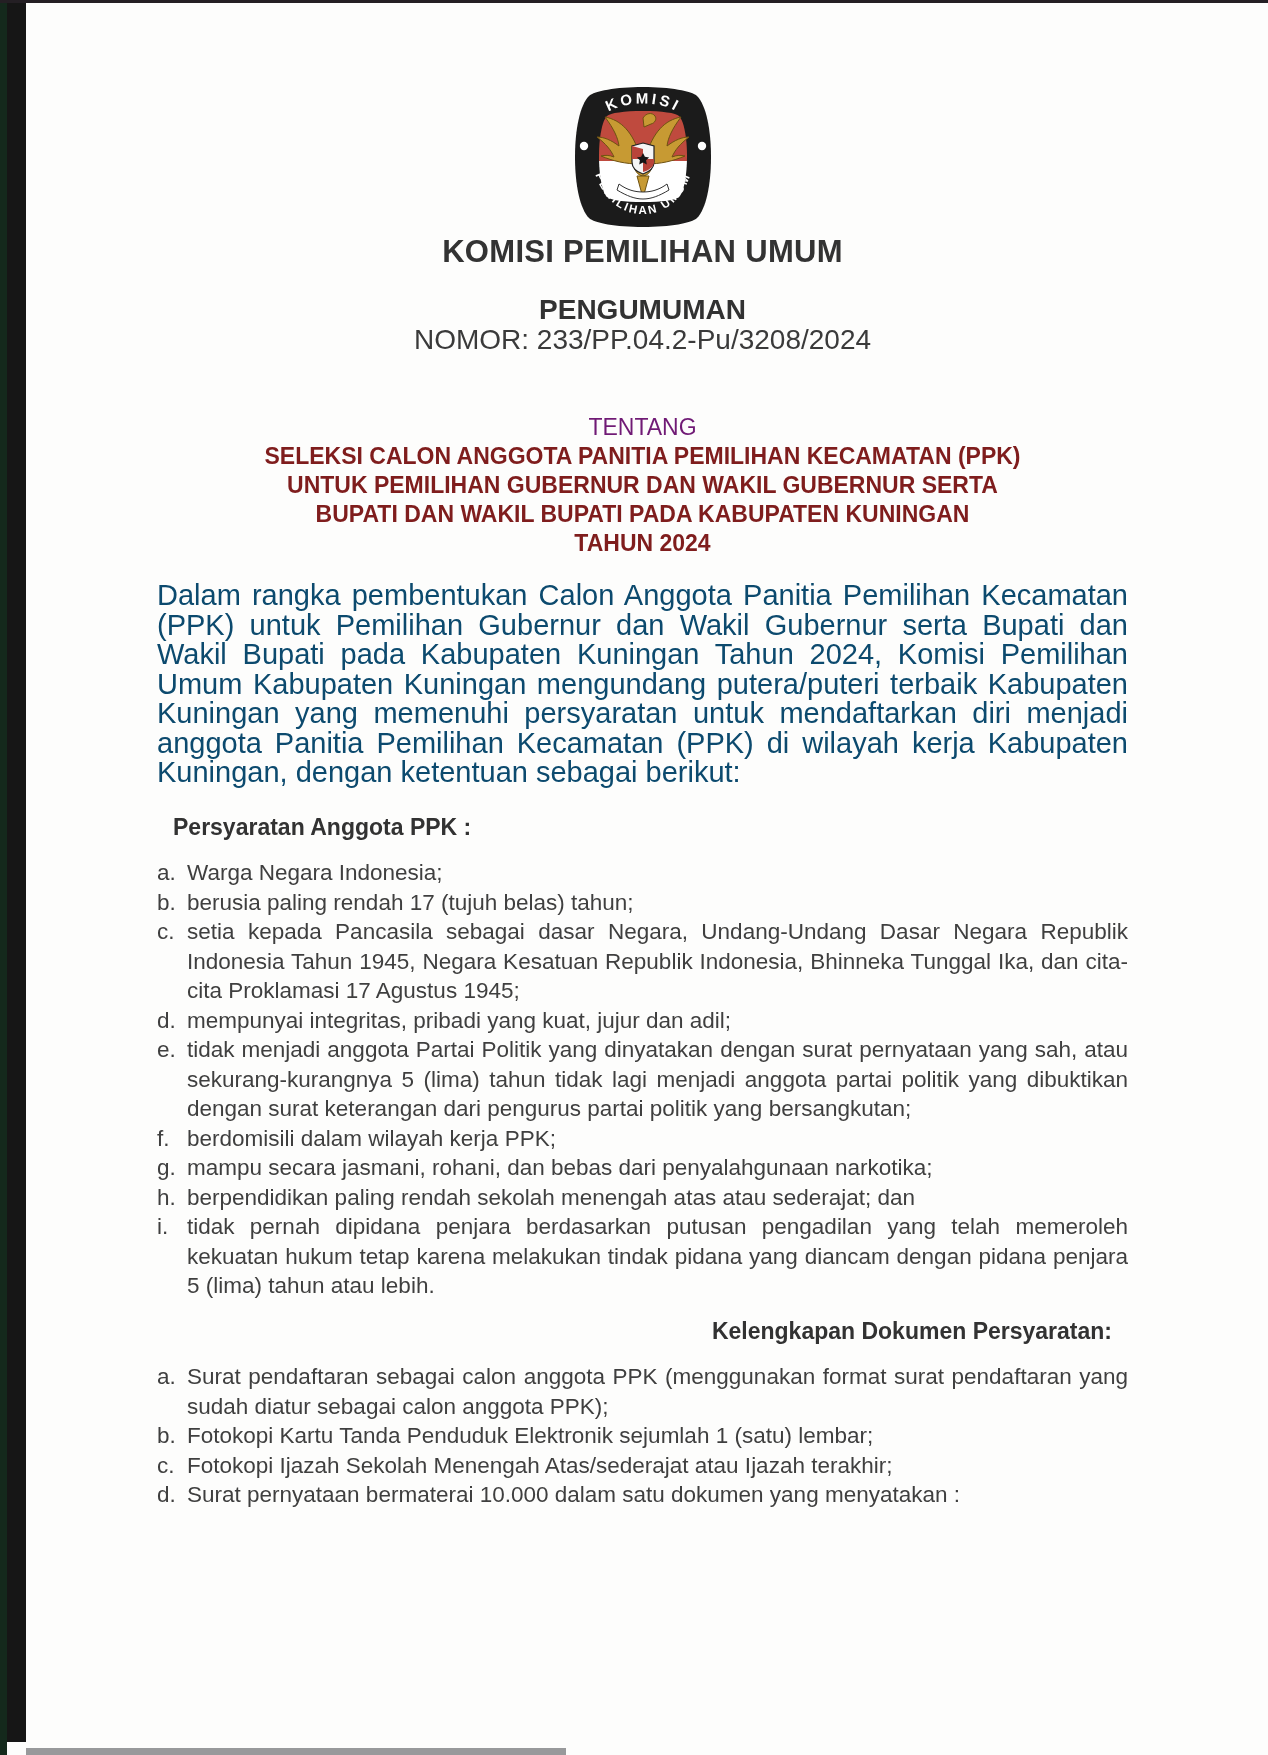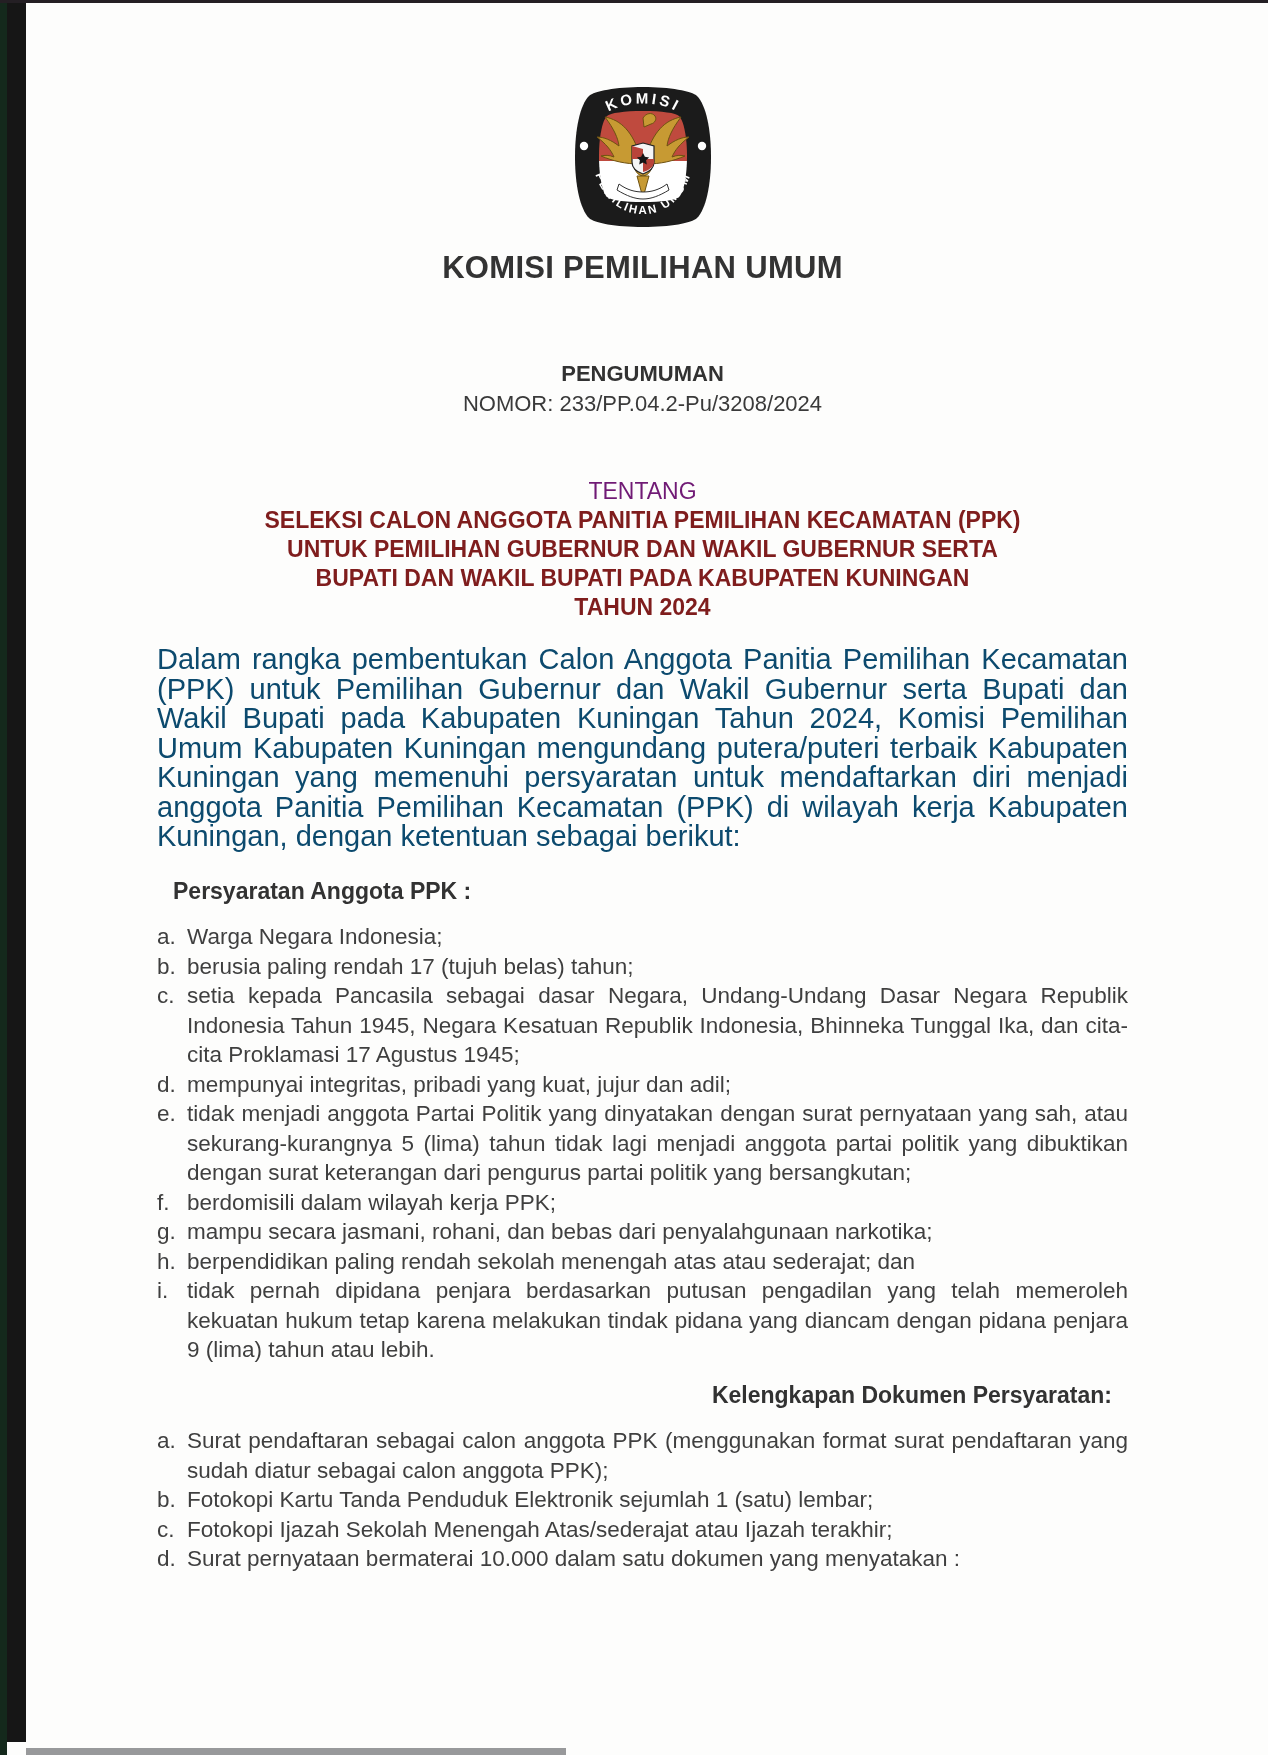--- a/index.html
+++ b/index.html
@@ -16,23 +16,23 @@
   .edge-top   { position: absolute; top: 0; left: 0; width: 1268px; height: 3px; background: #241f24; }
   .edge-left-green { position: absolute; top: 0; left: 0; width: 7px; height: 1755px; background: #14291c; }
   .edge-left  { position: absolute; top: 0; left: 7px; width: 19px; height: 1742px; background: #161616; }
   .edge-bottom{ position: absolute; left: 26px; top: 1748px; width: 540px; height: 7px; background: #98999b; }
 
   .content { position: absolute; top: 0; left: 157px; width: 971px; }
 
   .logo-wrap { width: 140px; height: 142px; margin: 86px auto 0; }
   .logo-txt { fill: #ffffff; font-family: "Liberation Sans", sans-serif; font-weight: bold; }
 
-  .org { margin-top: 23px; text-align: center; font-weight: bold; font-size: 31px; line-height: 34px; color: #333333; letter-spacing: 0.3px; }
+  .org { margin-top: 7px; text-align: center; font-weight: bold; font-size: 31px; line-height: 34px; color: #333333; letter-spacing: 0.3px; }
 
-  .doc-head { margin-top: 74px; text-align: center; font-size: 22px; line-height: 30px; color: #3a3a3a; }
+  .doc-head { margin-top: 26px; text-align: center; font-size: 28px; line-height: 30px; color: #3a3a3a; }
   .doc-title { font-weight: bold; color: #323232; }
 
   .about { margin-top: 58px; text-align: center; }
   .about-label { font-size: 23px; line-height: 29px; color: #701a75; }
   .subject-line { font-size: 23px; line-height: 29px; font-weight: bold; color: #7f1d1d; }
 
   .intro { margin: 23px 0 0 0; font-size: 29px; line-height: 29.5px; text-align: justify; color: #0c4a6e; }
 
   .section-heading { margin: 16px; font-size: 23px; line-height: 29.5px; font-weight: bold; color: #323232; }
   .sh-1 { margin-top: 25px; }
@@ -139,21 +139,21 @@
       <li>
           <span class="mk">g.</span>
           <span class="tx">mampu secara jasmani, rohani, dan bebas dari penyalahgunaan narkotika;</span>
         </li>
       <li>
           <span class="mk">h.</span>
           <span class="tx">berpendidikan paling rendah sekolah menengah atas atau sederajat; dan</span>
         </li>
       <li>
           <span class="mk">i.</span>
-          <span class="tx">tidak pernah dipidana penjara berdasarkan putusan pengadilan yang telah memeroleh kekuatan hukum tetap karena melakukan tindak pidana yang diancam dengan pidana penjara 9 (lima) tahun atau lebih.</span>
+          <span class="tx">tidak pernah dipidana penjara berdasarkan putusan pengadilan yang telah memeroleh kekuatan hukum tetap karena melakukan tindak pidana yang diancam dengan pidana penjara 5 (lima) tahun atau lebih.</span>
         </li>
     </ul>
 
     <h3 class="section-heading sh-2">Kelengkapan Dokumen Persyaratan:</h3>
     <ul class="lettered">
       <li>
           <span class="mk">a.</span>
           <span class="tx">Surat pendaftaran sebagai calon anggota PPK (menggunakan format surat pendaftaran yang sudah diatur sebagai calon anggota PPK);</span>
         </li>
       <li>

